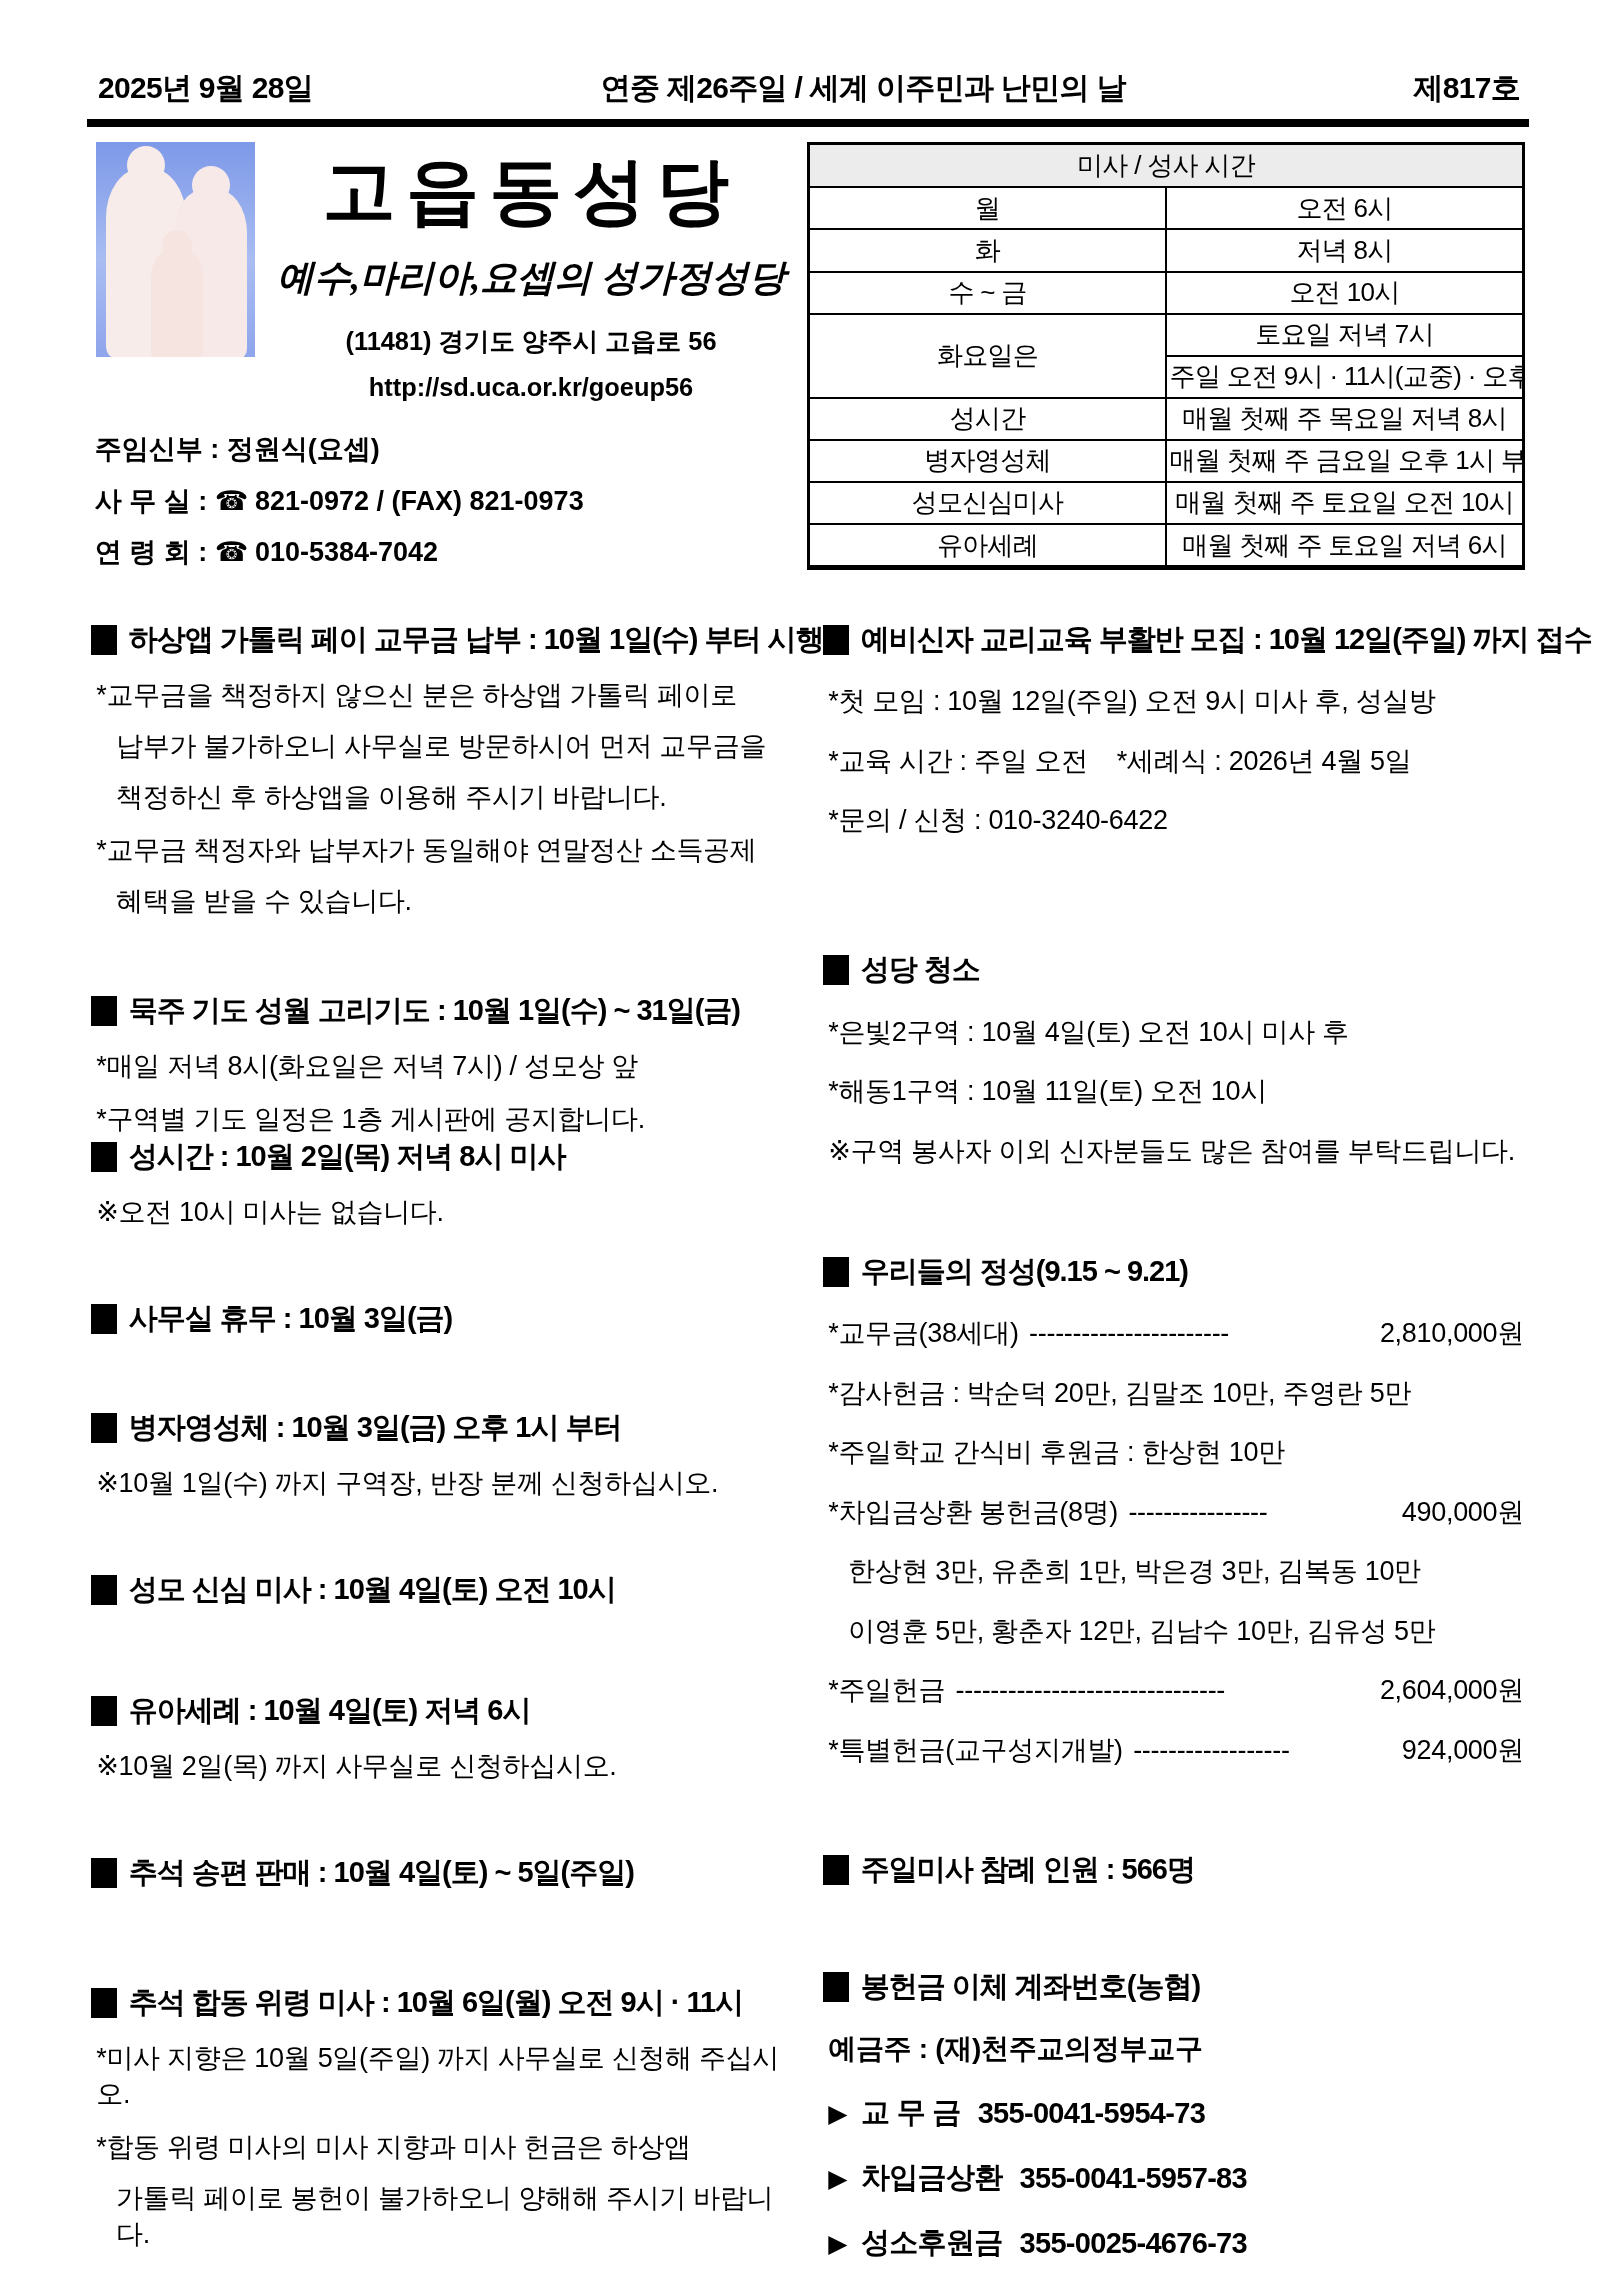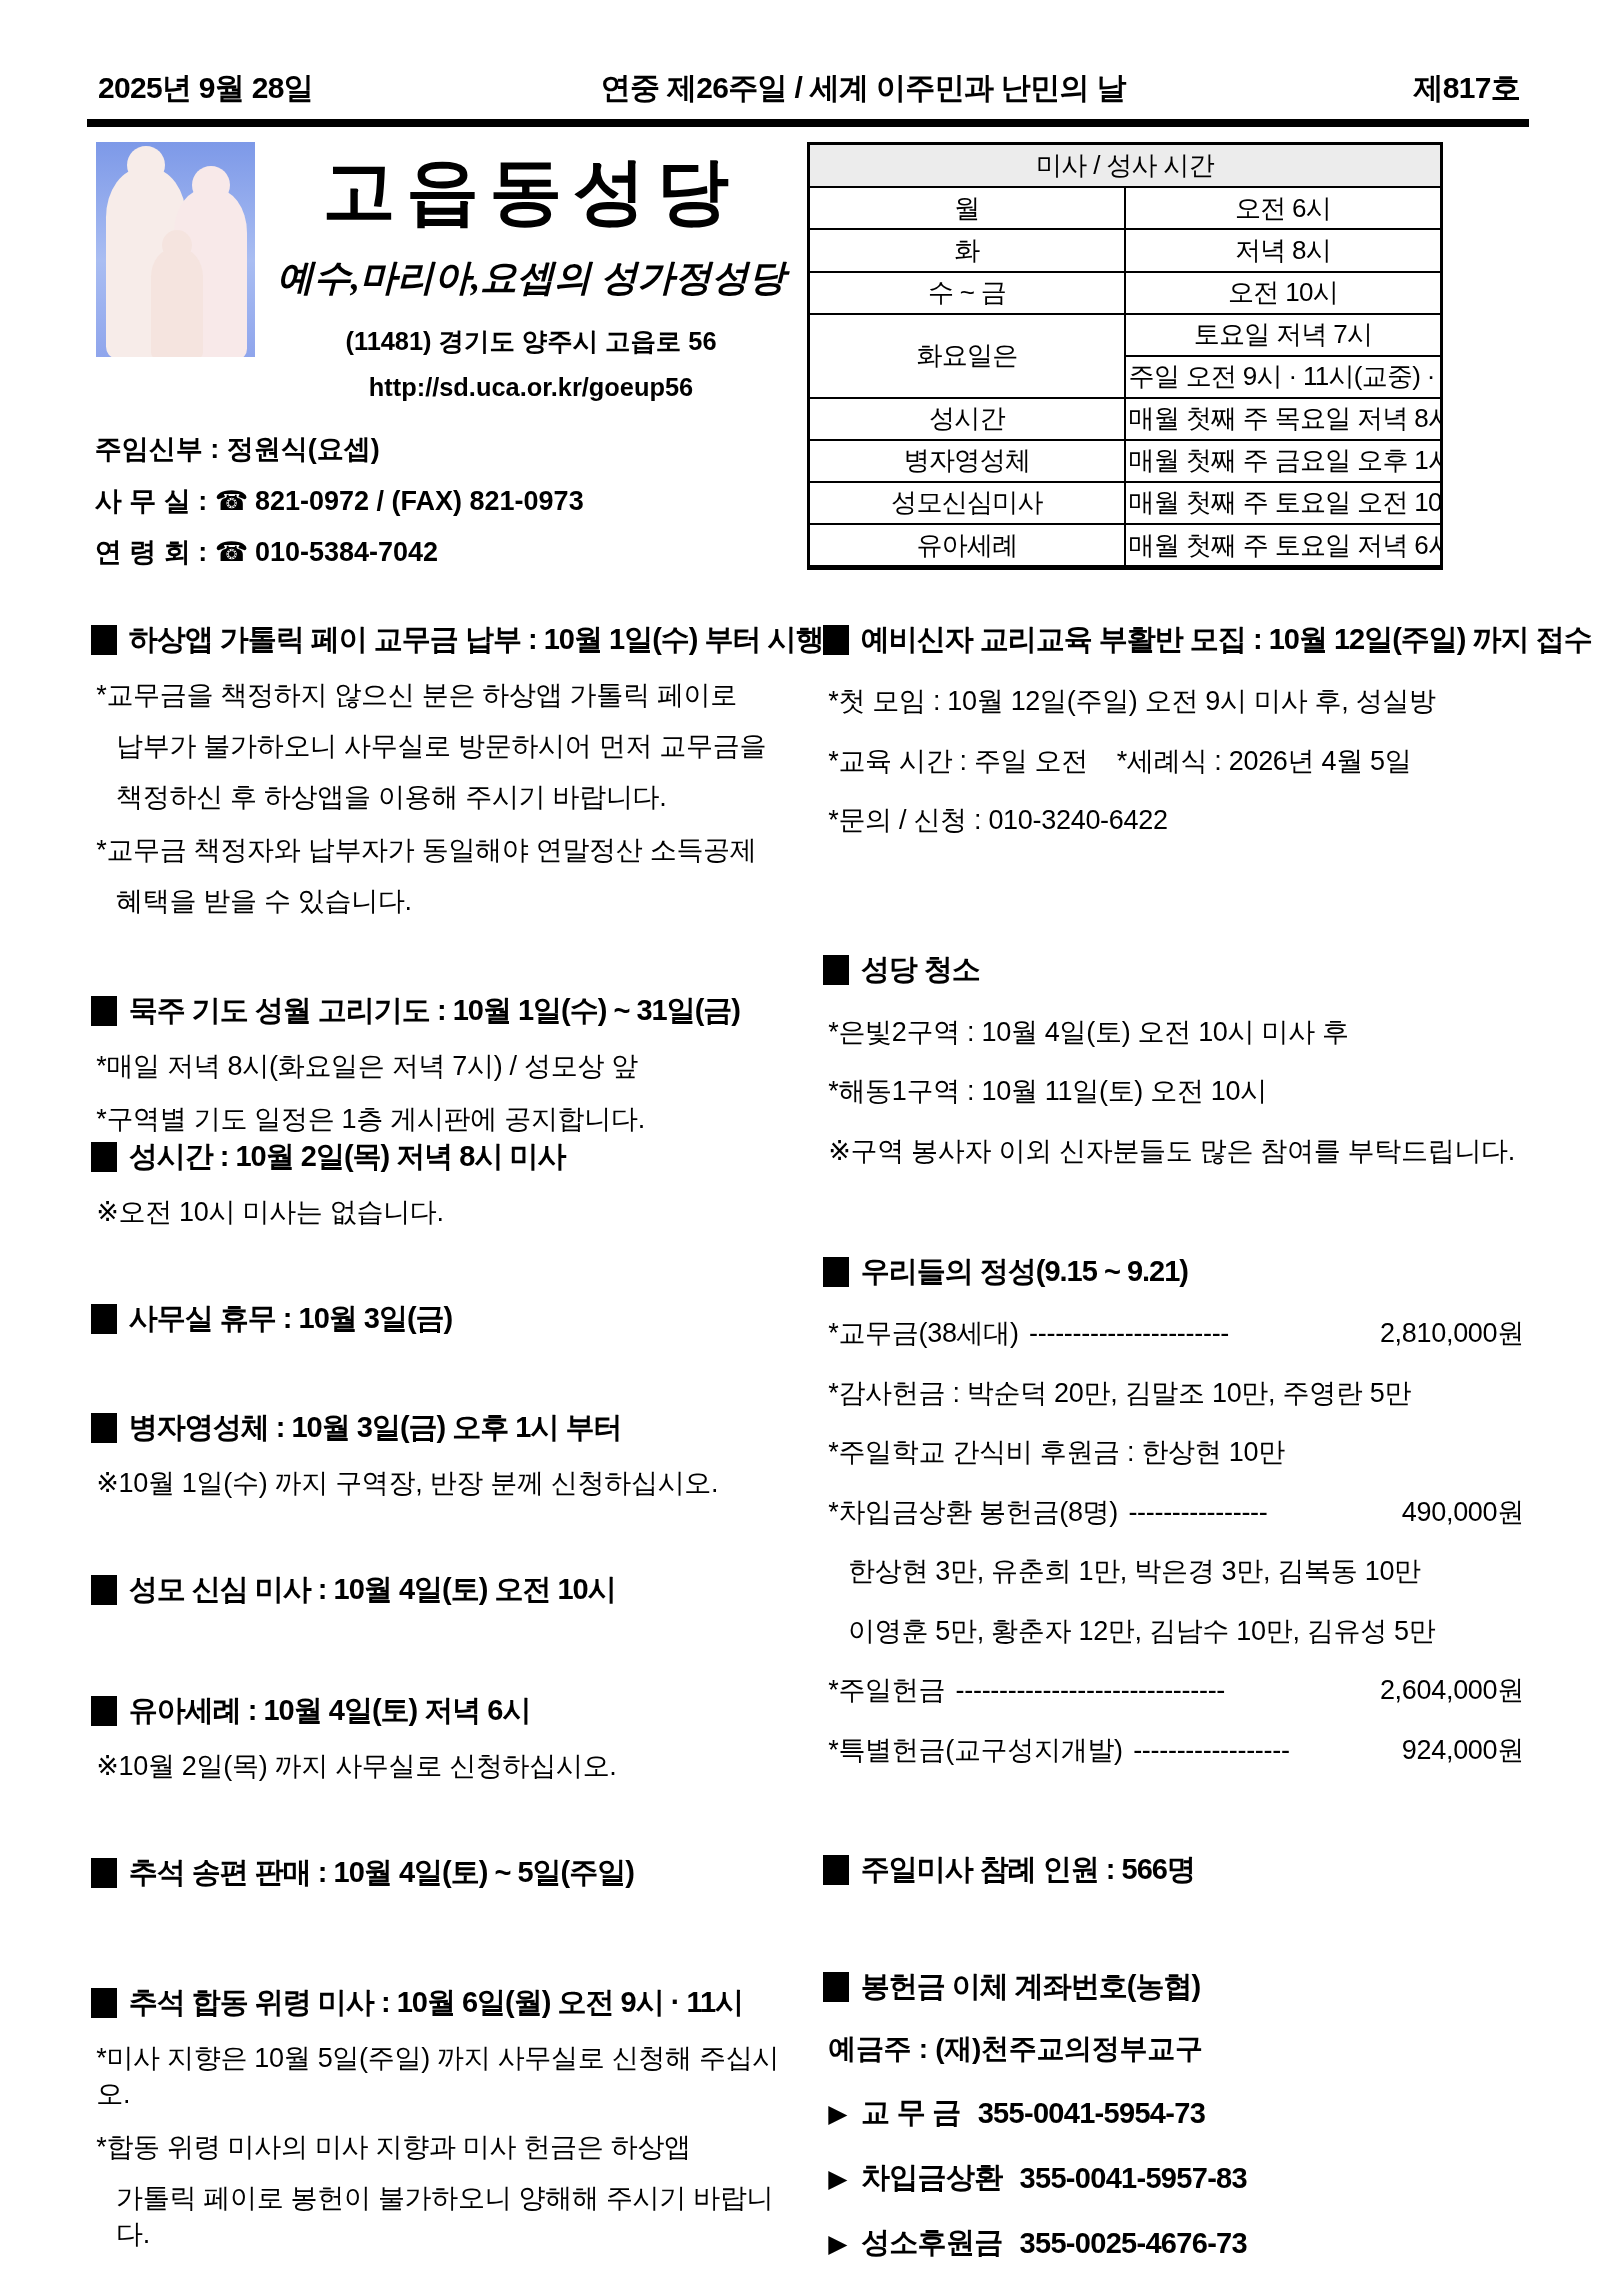--- a/index.html
+++ b/index.html
@@ -30,21 +30,21 @@
   .church-name{font-size:73px;font-weight:800;letter-spacing:10.4px;margin-top:1.3px;white-space:nowrap;}
   .church-sub{font-size:37px;font-weight:700;font-style:italic;margin-top:10.4px;
     font-family:"Liberation Serif","DejaVu Serif",serif;white-space:nowrap;}
   .church-addr{font-size:25.4px;font-weight:600;margin-top:22px;}
   .church-url{font-size:25.4px;font-weight:600;margin-top:14.3px;}
   .contacts{margin-top:29px;padding-left:7.8px;font-size:27px;font-weight:600;}
   .contact-line{margin-top:15.6px;white-space:pre-wrap;}
   .contact-line:first-child{margin-top:0;}
   .phone-glyph{font-size:27px;margin-right:6.5px;}
 
-  table.mass{border-collapse:collapse;width:636px;table-layout:fixed;flex:0 0 auto;
+  table.mass{border-collapse:collapse;width:718px;table-layout:fixed;flex:0 0 auto;
     border:3.3px solid #000;border-bottom:5.9px solid #000;font-size:26px;}
   table.mass td{border:2px solid #000;text-align:center;height:36px;padding:0 2.6px;
     letter-spacing:-0.7px;white-space:nowrap;overflow:hidden;}
   table.mass tr.th td{background:#ececec;height:37px;}
   table.mass td.lbl{width:207px;}
 
   
   .columns{display:flex;gap:31px;padding:0 91px;margin-top:34px;}
   .col{width:701px;}
   .heading{display:flex;align-items:center;font-size:29px;font-weight:700;letter-spacing:-1px;white-space:nowrap;}

